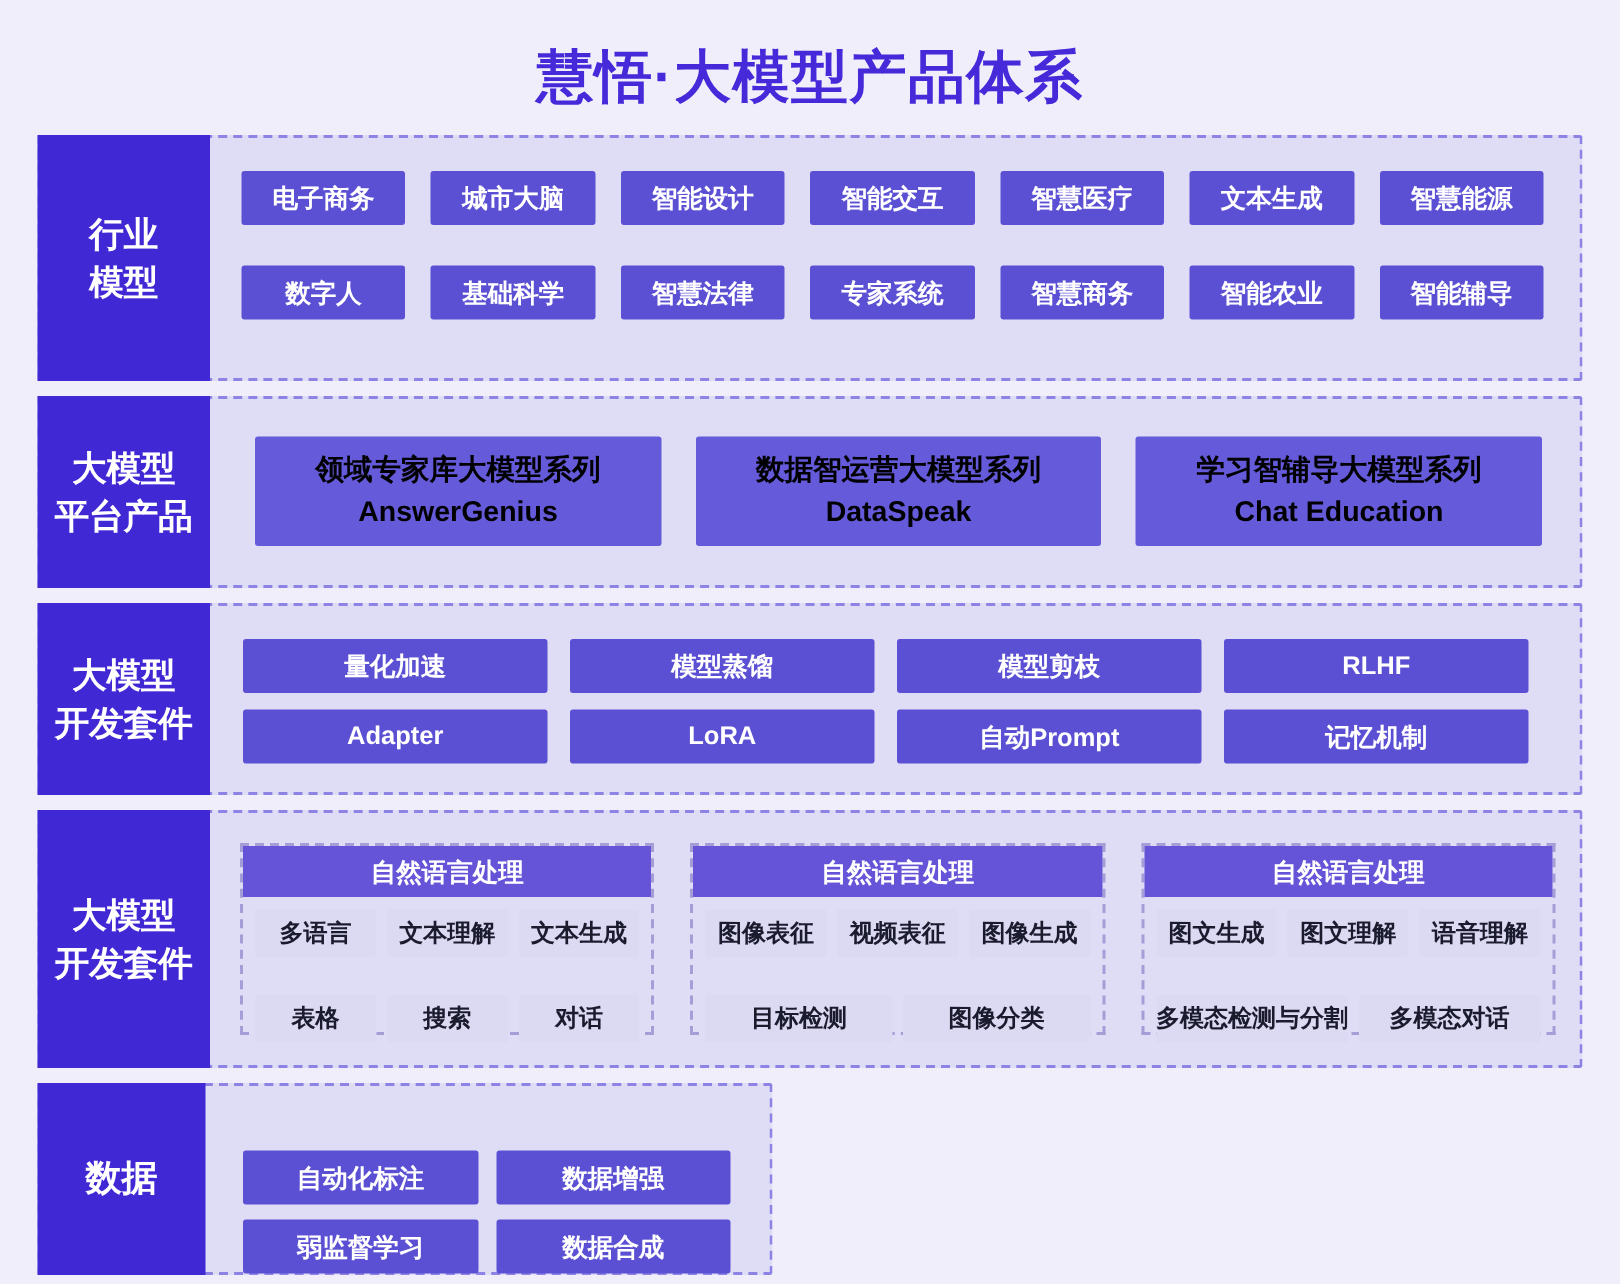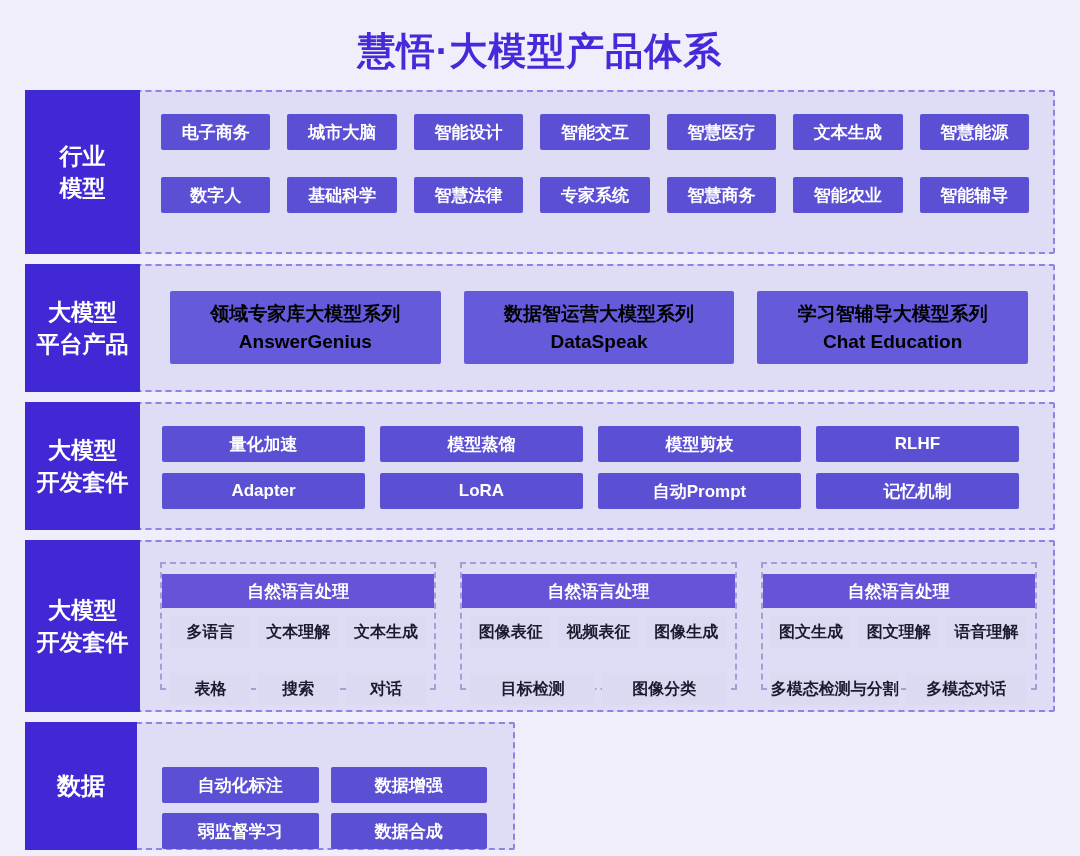--- a/index.html
+++ b/index.html
@@ -55,21 +55,21 @@
     padding:24px 36px 21px 22px; height:100%;
   }
 
   .row-capability { height:172px; }
   .flex-groups { display:flex; gap:24px; padding:22px 18px 22px 20px; height:100%; }
   .group {
     flex:1; border:2px dashed #a59dd6; display:flex; flex-direction:column;
   }
   .group-header {
     height:34px; background:#6553d8; color:#fff; font-weight:700; font-size:17px;
-    display:flex; align-items:center; justify-content:center; flex:none;margin-top:10px;
+    display:flex; align-items:center; justify-content:center; flex:none;
   }
   .group-body {
     flex:1; display:flex; flex-direction:column; justify-content:center;
     gap:25px; padding:8px 6px;
   }
   .chip-line { display:flex; gap:7px; padding:0 2px; }
   .lite-chip {
     flex:1; background:#dcd9f3; color:#1b1b2e; font-weight:700; font-size:16px;
     height:32px; display:flex; align-items:center; justify-content:center;
     border-radius:2px; white-space:nowrap; text-align:center;

